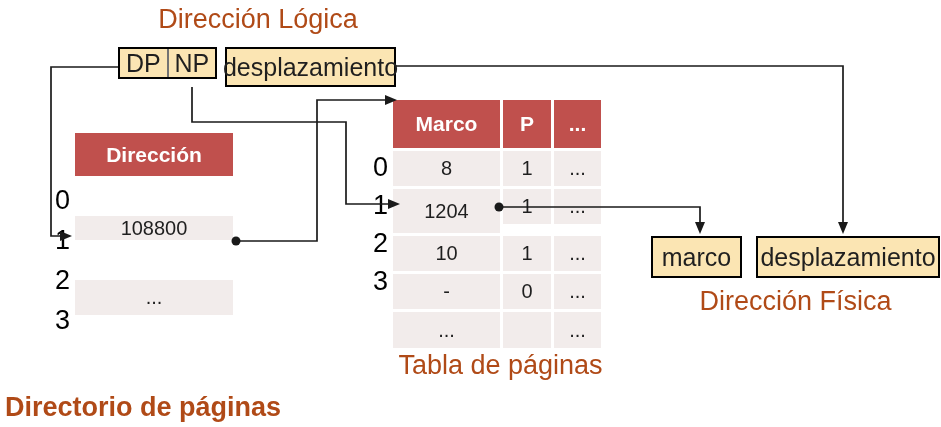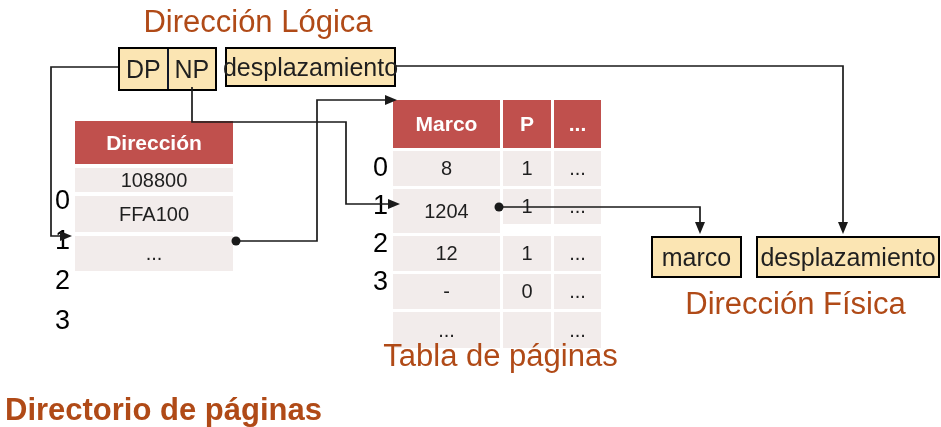--- a/index.html
+++ b/index.html
@@ -7,64 +7,63 @@
     --cell-pink:#F2ECEB;
     --box-cream:#FBE5B3;
     --title-brown:#B04A17;
     --line-black:#1a1a1a;
     --text-dark:#1f1f1f;
   }
   *{margin:0;padding:0;box-sizing:border-box;}
   body{background:#ffffff;font-family:"Liberation Sans", sans-serif;}
   .canvas{position:relative;width:941px;height:427px;background:#ffffff;overflow:hidden;}
   .abs{position:absolute;}
-  .title{color:var(--title-brown);font-size:31px;white-space:nowrap;}
+  .title{color:var(--title-brown);font-size:27px;white-space:nowrap;}
   .center{text-align:center;}
   .cream-box{background:var(--box-cream);border:2px solid #000;color:var(--text-dark);
              display:flex;align-items:center;justify-content:center;font-size:25px;}
   .addr-split{display:flex;align-items:stretch;}
   .addr-cell{flex:1;display:flex;align-items:center;justify-content:center;}
-  .addr-cell + .addr-cell{border-left:2px solid #0f172a;}
+  .addr-cell + .addr-cell{border-left:2px solid #737373;}
   .tbl-header{background:var(--header-red);color:#fff;font-weight:bold;font-size:21px;
               display:flex;align-items:center;justify-content:center;}
   .tbl-cell{background:var(--cell-pink);color:var(--text-dark);font-size:20px;
             display:flex;align-items:center;justify-content:center;}
   .col{display:flex;flex-direction:column;}
   .col > div{margin-bottom:4px;}
   .rowlabels div{height:36px;line-height:36px;margin-bottom:4px;text-align:right;
                  font-size:27px;color:#000;}
   .pt-grid{display:grid;grid-template-columns:107px 48px 47px;grid-gap:3px;}
   svg.overlay{position:absolute;left:0;top:0;z-index:10;pointer-events:none;}
   .ln{fill:none;stroke:var(--line-black);stroke-width:1.7;}
 </style>
 </head>
 <body>
 
 <div class="canvas">
 
   <div class="abs title center" style="left:118px;top:4px;width:280px;">Dirección Lógica</div>
 
-  <div class="abs cream-box addr-split" style="left:118px;top:47px;width:99px;height:44px;">
+  <div class="abs cream-box addr-split" style="left:118px;top:47px;width:99px;height:32px;">
     <div class="addr-cell">DP</div>
     <div class="addr-cell">NP</div>
   </div>
   <div class="abs cream-box" style="left:225px;top:47px;width:171px;height:40px;">desplazamiento</div>
 
   <div class="abs rowlabels" style="left:38px;top:182px;width:32px;">
     <div>0</div>
     <div>1</div>
     <div>2</div>
     <div>3</div>
     <div></div>
   </div>
 
-  <div class="abs col" style="left:75px;top:121px;width:158px;">
+  <div class="abs col" style="left:75px;top:133px;width:158px;gap:36px;">
     <div class="tbl-header" style="height:43px;">Dirección</div>
     <div class="tbl-cell" style="height:24px;">108800</div>
-    <div class="tbl-cell" style="height:36px;">FFA100</div>
     <div class="tbl-cell" style="height:35px;">...</div>
   </div>
   <div class="abs title" style="left:5px;top:392px;font-weight:bold;">Directorio de páginas</div>
 
   <div class="abs rowlabels" style="left:356px;top:150px;width:32px;">
     <div style="height:35px;line-height:35px;margin-bottom:3px;">0</div>
     <div style="height:35px;line-height:35px;margin-bottom:3px;">1</div>
     <div style="height:35px;line-height:35px;margin-bottom:3px;">2</div>
     <div style="height:35px;line-height:35px;margin-bottom:3px;">3</div>
     <div style="height:35px;line-height:35px;"></div>
@@ -76,33 +75,33 @@
     <div class="tbl-header" style="height:48px;">...</div>
 
     <div class="tbl-cell" style="height:35px;">8</div>
     <div class="tbl-cell" style="height:35px;">1</div>
     <div class="tbl-cell" style="height:35px;">...</div>
 
     <div class="tbl-cell" style="height:44px;">1204</div>
     <div class="tbl-cell" style="height:35px;">1</div>
     <div class="tbl-cell" style="height:35px;">...</div>
 
-    <div class="tbl-cell" style="height:35px;">12</div>
+    <div class="tbl-cell" style="height:35px;">10</div>
     <div class="tbl-cell" style="height:35px;">1</div>
     <div class="tbl-cell" style="height:35px;">...</div>
 
     <div class="tbl-cell" style="height:35px;">-</div>
     <div class="tbl-cell" style="height:35px;">0</div>
     <div class="tbl-cell" style="height:35px;">...</div>
 
     <div class="tbl-cell" style="height:36px;">...</div>
     <div class="tbl-cell" style="height:36px;"></div>
     <div class="tbl-cell" style="height:36px;">...</div>
   </div>
-  <div class="abs title center" style="left:383px;top:338px;width:235px;">Tabla de páginas</div>
+  <div class="abs title center" style="left:383px;top:350px;width:235px;">Tabla de páginas</div>
 
   <div class="abs cream-box" style="left:651px;top:236px;width:91px;height:42px;">marco</div>
   <div class="abs cream-box" style="left:756px;top:236px;width:184px;height:42px;">desplazamiento</div>
   <div class="abs title center" style="left:651px;top:286px;width:289px;">Dirección Física</div>
 
   <svg class="overlay" width="941" height="427" viewBox="0 0 941 427">
 
     <polyline class="ln" points="118,67 51,67 51,236 62,236"></polyline>
     <polygon points="72,236 60,231 60,241" fill="#1a1a1a"></polygon>
 

